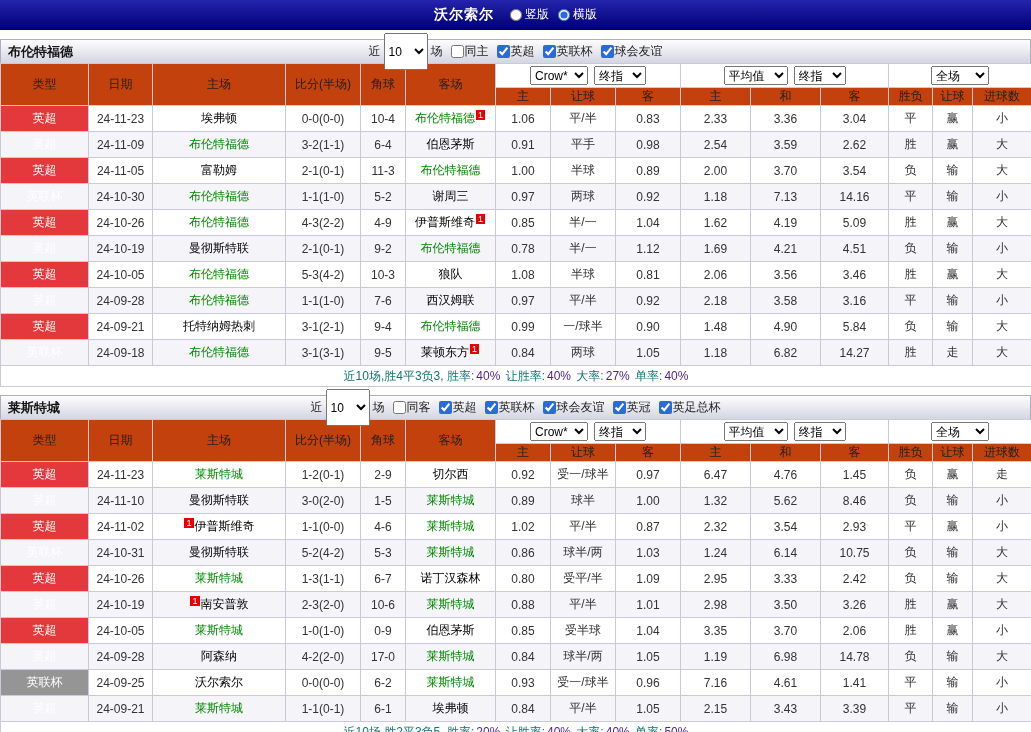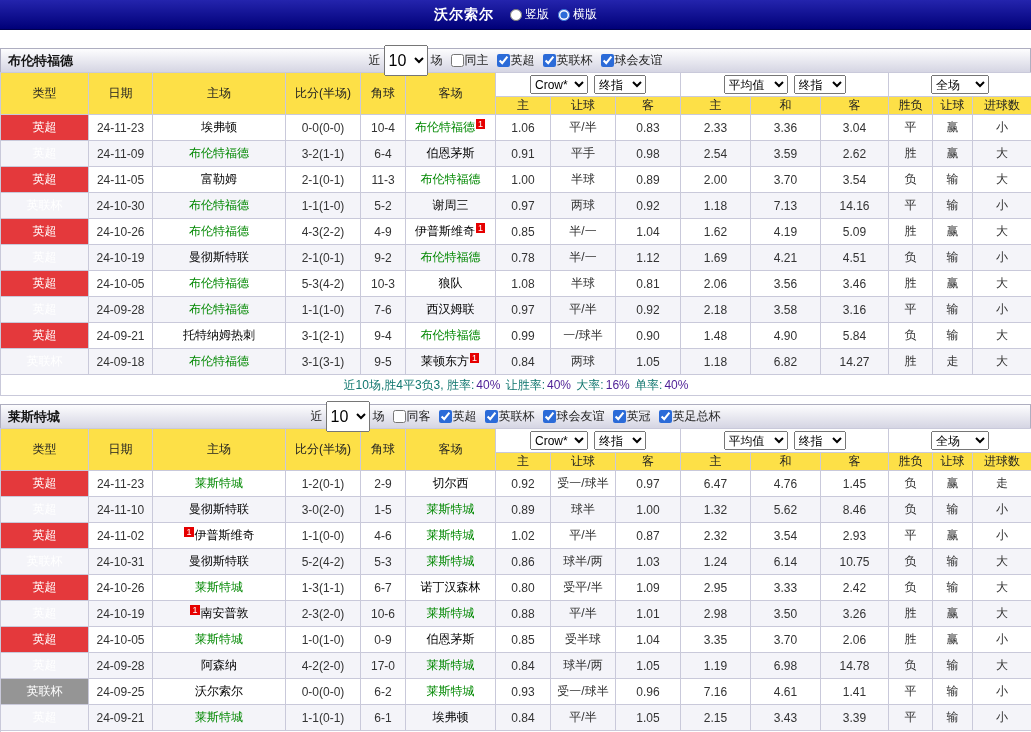--- a/index.html
+++ b/index.html
@@ -3,32 +3,32 @@
 <meta charset="utf-8">
 <style>
   *{box-sizing:border-box;margin:0;padding:0;}
   body{width:1031px;font-family:"Liberation Sans","DejaVu Sans",sans-serif;font-size:12px;background:#fff;color:#333;}
   .topbar{height:30px;background:linear-gradient(#2424ad 0%,#000078 100%);border-bottom:1px solid #000050;
           display:flex;align-items:center;justify-content:center;gap:16px;}
   .topbar .title{color:#fff;font-weight:bold;font-size:14px;letter-spacing:1px;}
   .radio-group{display:inline-flex;gap:9px;align-items:flex-start;}
   .radio-item{display:inline-flex;align-items:center;gap:3px;color:#fff;cursor:pointer;}
   .radio-item input{width:12px;height:12px;margin:0;accent-color:#2b6bd8;}
-  .section{margin-top:18px;}
+  .section{margin-top:9px;}
   .section + .section{margin-top:8px;}
   .section-bar{height:24px;background:linear-gradient(#fdfdfe,#d5d5e3);border:1px solid #aeaec0;border-bottom:none;
                display:flex;align-items:center;position:relative;}
   .team-name{position:absolute;left:7px;font-weight:bold;font-size:13px;color:#151515;}
   .filters{margin:0 auto;display:inline-flex;align-items:center;gap:3px;color:#222;}
-  .filters select{height:31px;font-size:16px;}
+  .filters select{height:37px;font-size:12px;}
   .cb-item{display:inline-flex;align-items:center;gap:1px;margin-left:5px;cursor:pointer;}
   .cb-item input{width:13px;height:13px;margin:0;accent-color:#2b6bd8;}
   table.stats-table{border-collapse:collapse;width:1031px;table-layout:fixed;}
   .stats-table th,.stats-table td{border:1px solid #c9c9da;text-align:center;white-space:nowrap;overflow:hidden;font-weight:normal;}
-  .stats-table thead th{background:#fde047;height:24px;color:#222;}
+  .stats-table thead th{background:#c2410c;height:24px;color:#222;}
   .stats-table thead th.h2{height:18px;}
   .stats-table thead th.sel-cell{background:#fff;}
   .sel-cell select{height:19px;font-size:12px;margin:0 3px;}
   .stats-table tbody td{height:26px;color:#333;background:#fff;}
   .stats-table tbody tr:nth-child(even) td{background:#f4f4f9;}
   .stats-table tbody td.lg-red{background:#e4393c;color:#fff;}
   .stats-table tbody td.lg-gray{background:#959595;color:#fff;}
   td.score{color:#e60000;}
   .tn-green{color:#008800;}
   .tn-black{color:#000000;}
@@ -293,21 +293,21 @@
             <td class="odds">1.18</td>
             <td class="odds">6.82</td>
             <td class="odds">14.27</td>
             <td class="res r-red">胜</td>
             <td class="res r-green">走</td>
             <td class="res r-red">大</td>
           </tr>
         </tbody>
         <tfoot>
           <tr>
-            <td class="summary" colspan="15"><span class="sum-dark">近10场,胜4平3负3, 胜率:</span><span class="sum-red">40%</span><span class="sum-dark"> 让胜率:</span><span class="sum-red">40%</span><span class="sum-dark"> 大率:</span><span class="sum-red">16%</span><span class="sum-dark"> 单率:</span><span class="sum-red">40%</span></td>
+            <td class="summary" colspan="15"><span class="sum-dark">近10场,胜4平3负3, 胜率:</span><span class="sum-red">40%</span><span class="sum-dark"> 让胜率:</span><span class="sum-red">40%</span><span class="sum-dark"> 大率:</span><span class="sum-red">27%</span><span class="sum-dark"> 单率:</span><span class="sum-red">40%</span></td>
           </tr>
         </tfoot>
       </table>
     </div>
     <div class="section">
       <div class="section-bar">
         <span class="team-name">莱斯特城</span>
         <span class="filters">
           <span class="f-txt">近</span>
           <select class="hdr-select" style="width: 44px;"><option>10</option></select>

